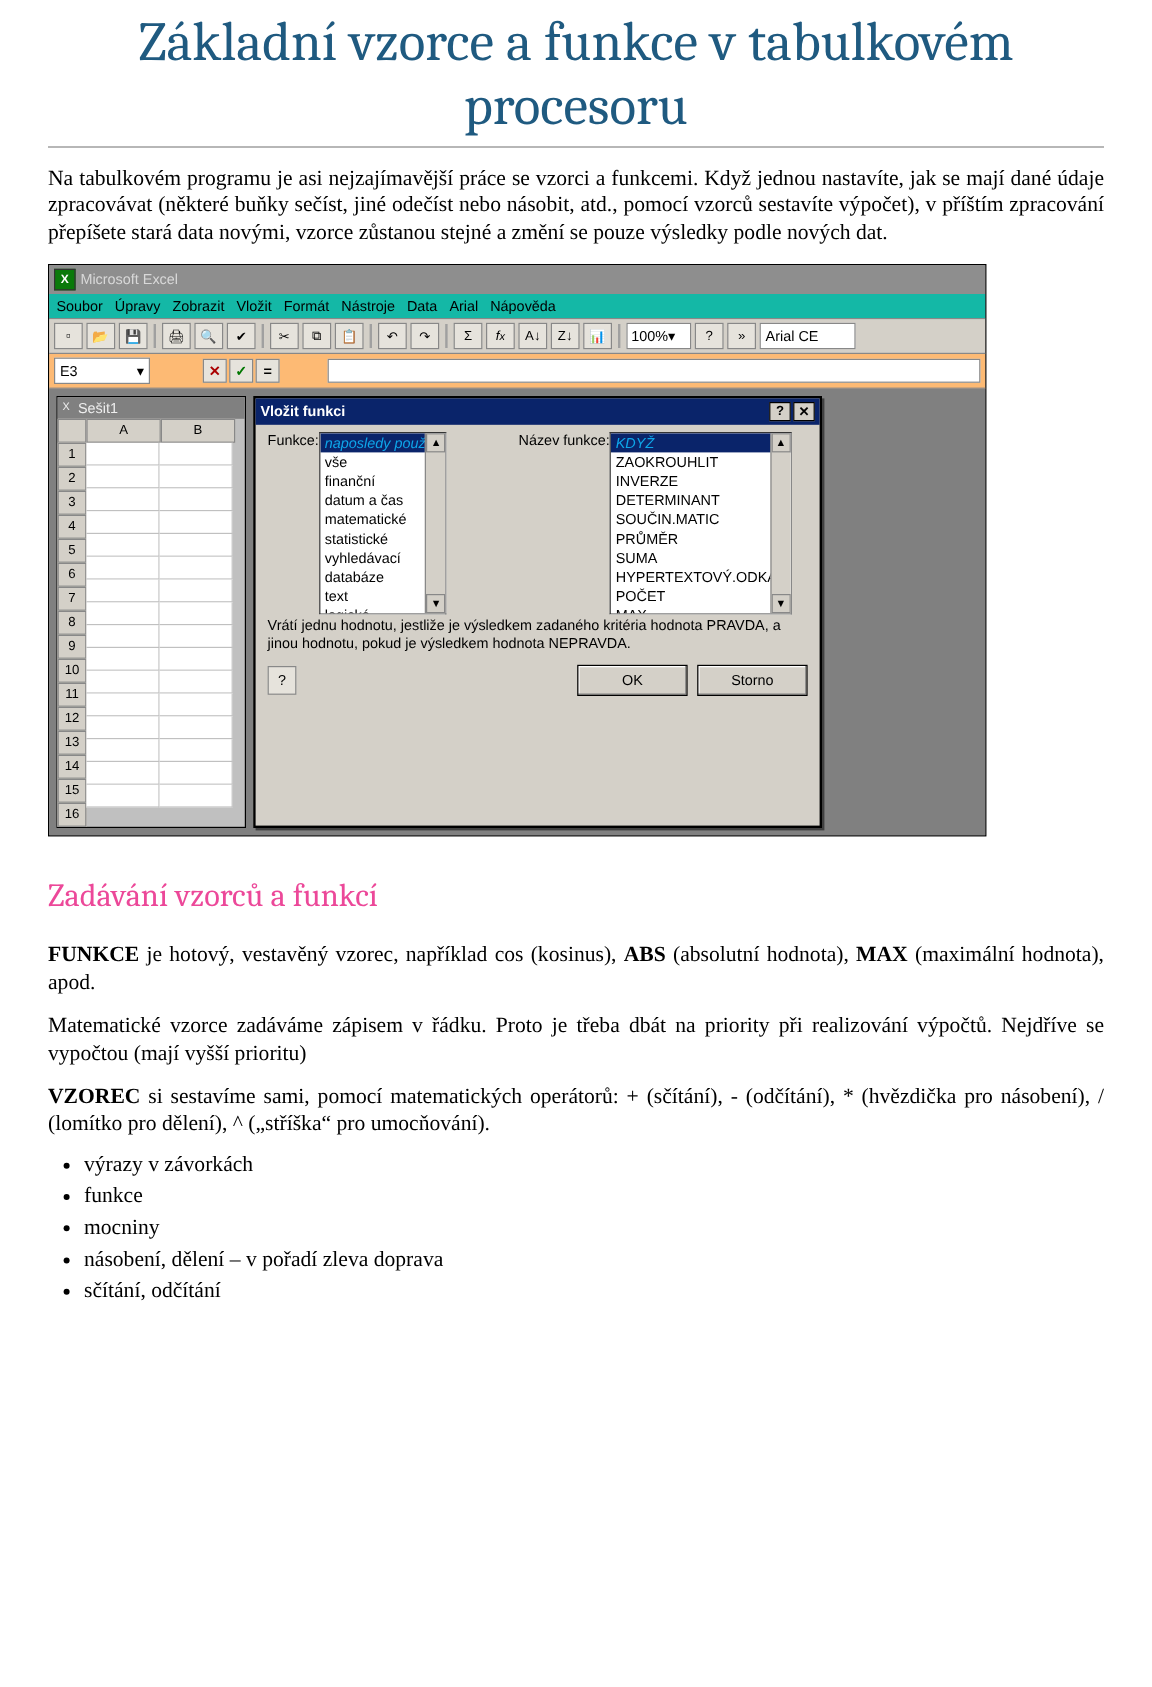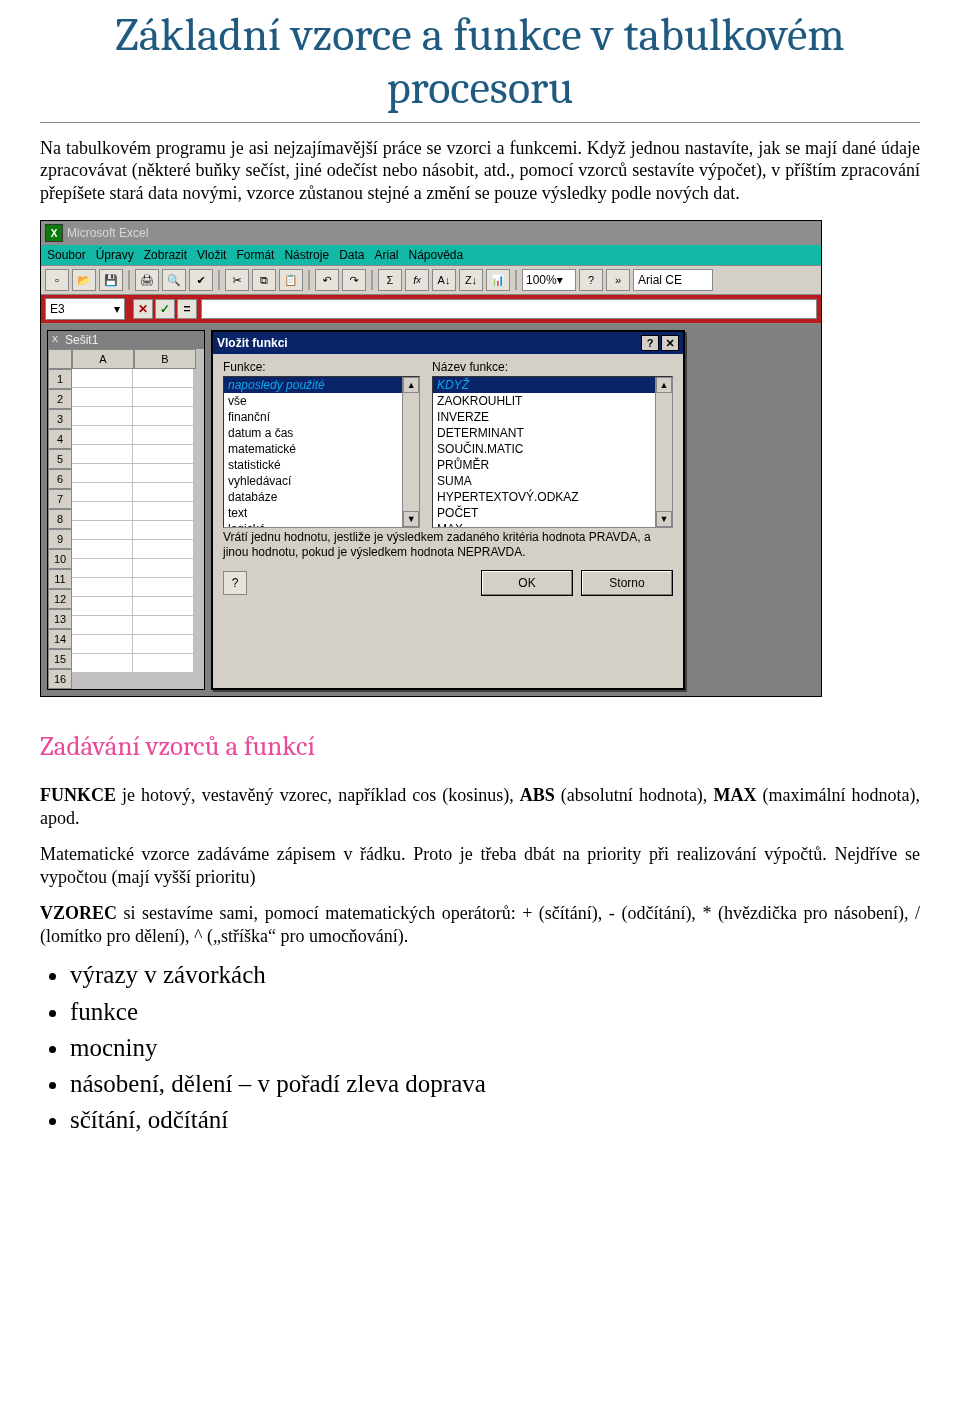--- a/index.html
+++ b/index.html
@@ -94,23 +94,24 @@
     border:1px solid #888; background:#fff; height:20px;
     padding:0 3px; min-width:46px;
   }
   .fontbox {
     display:flex; align-items:center;
     border:1px solid #888; background:#fff; height:20px;
     padding:0 4px; min-width:70px;
   }
   .formula-row {
     display:flex; align-items:center;
-    background:#b91c1c;
+    background:#fdba74;
     padding: 3px 4px;
     border-bottom:1px solid #888;
+    gap:36px;
   }
   .namebox {
     width:70px; background:#fff; border:1px solid #888;
     padding:1px 4px; display:flex; align-items:center; justify-content:space-between;
     height:18px;
   }
   .fbar-btns { display:flex; margin-left:8px; gap:2px; }
   .fbar-btn {
     width:18px; height:18px; border:1px solid #888; background:#e6e3dc;
     display:flex; align-items:center; justify-content:center;
@@ -181,21 +182,21 @@
     padding:2px 4px; height:18px; font-weight:bold;
   }
   .dlg-titlebar .btns { display:flex; gap:2px; }
   .dlg-titlebar .wbtn {
     width:16px; height:14px; background:#d4d0c8; border:1px solid #000;
     color:#000; display:flex; align-items:center; justify-content:center;
     font-size:11px; font-weight:bold;
   }
   .dlg-body { padding: 6px 10px 8px 10px; }
   .dlg-cols { display:flex; gap:12px; }
-  .dlg-col { flex:1; display:flex; flex-direction:column; }
+  .dlg-col { flex:1; display:flex; flex-direction:row; }
   .dlg-col label { margin-bottom:2px; }
   .listbox {
     background:#fff; border:1px inset #888; height:150px;
     overflow:hidden; position:relative;
     font-size:12px;
   }
   .listbox .item {
     padding:1px 4px; white-space:nowrap;
   }
   .listbox .item.selected {
@@ -229,21 +230,21 @@
     min-width:90px; height:24px; border:1px solid #000;
     background:#d4d0c8; margin-left:8px;
     box-shadow: inset -1px -1px #808080, inset 1px 1px #fff;
     display:flex; align-items:center; justify-content:center;
   }
   ul.bullets {
     margin: 8px 0 0 30px;
     padding: 0;
   }
   ul.bullets li {
-    font-size: 25px;
+    font-size: 18px;
     line-height: 1.45;
     margin: 0;
   }
 </style>
 </head>
 <body>
 
 <div class="page">
 
   <h1 class="title">Základní vzorce a funkce v tabulkovém procesoru</h1>

